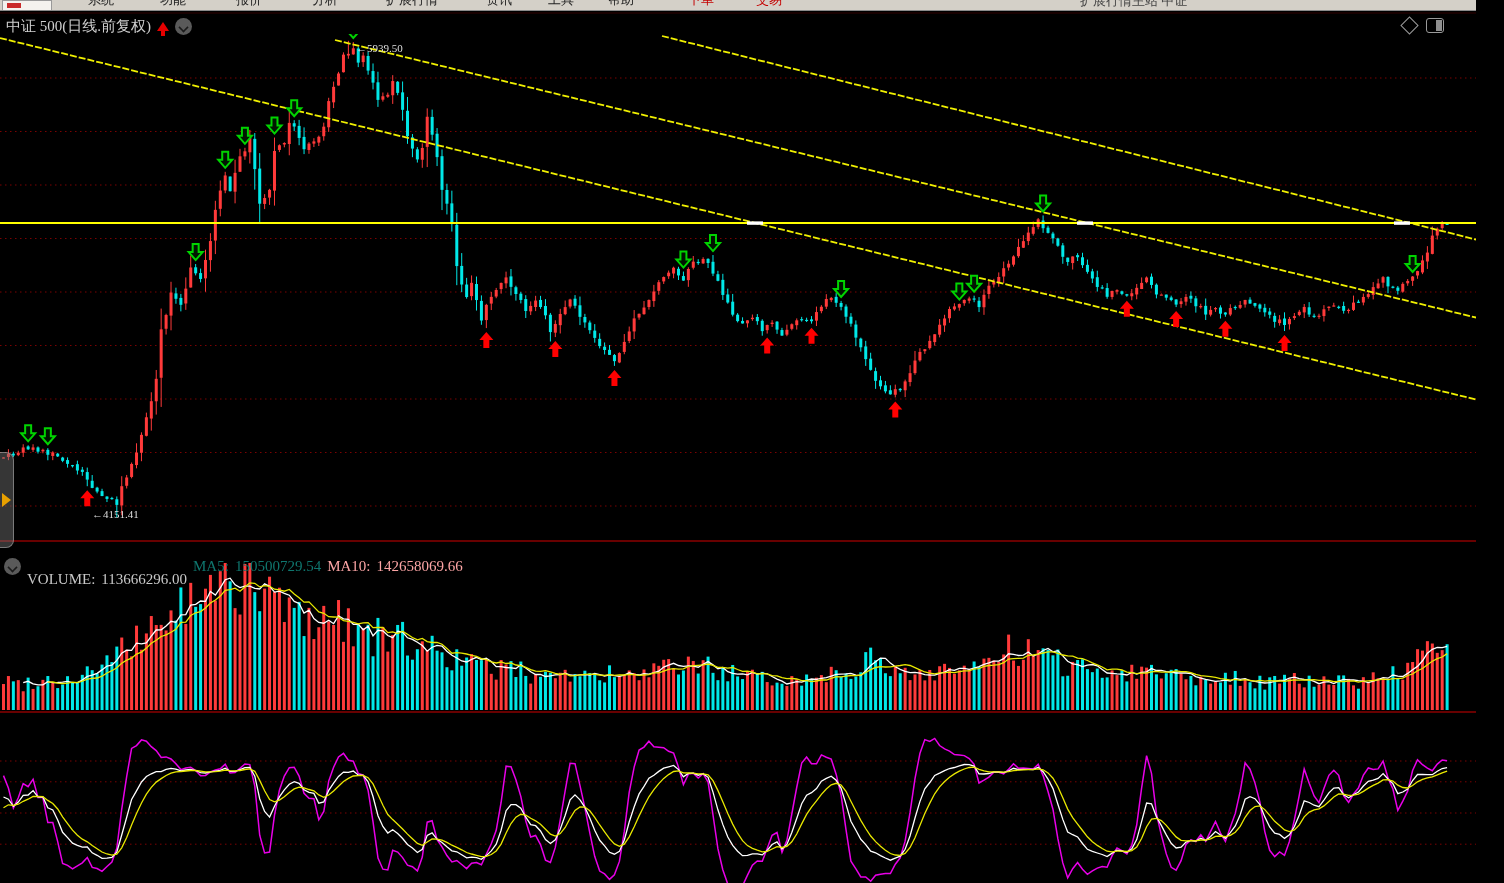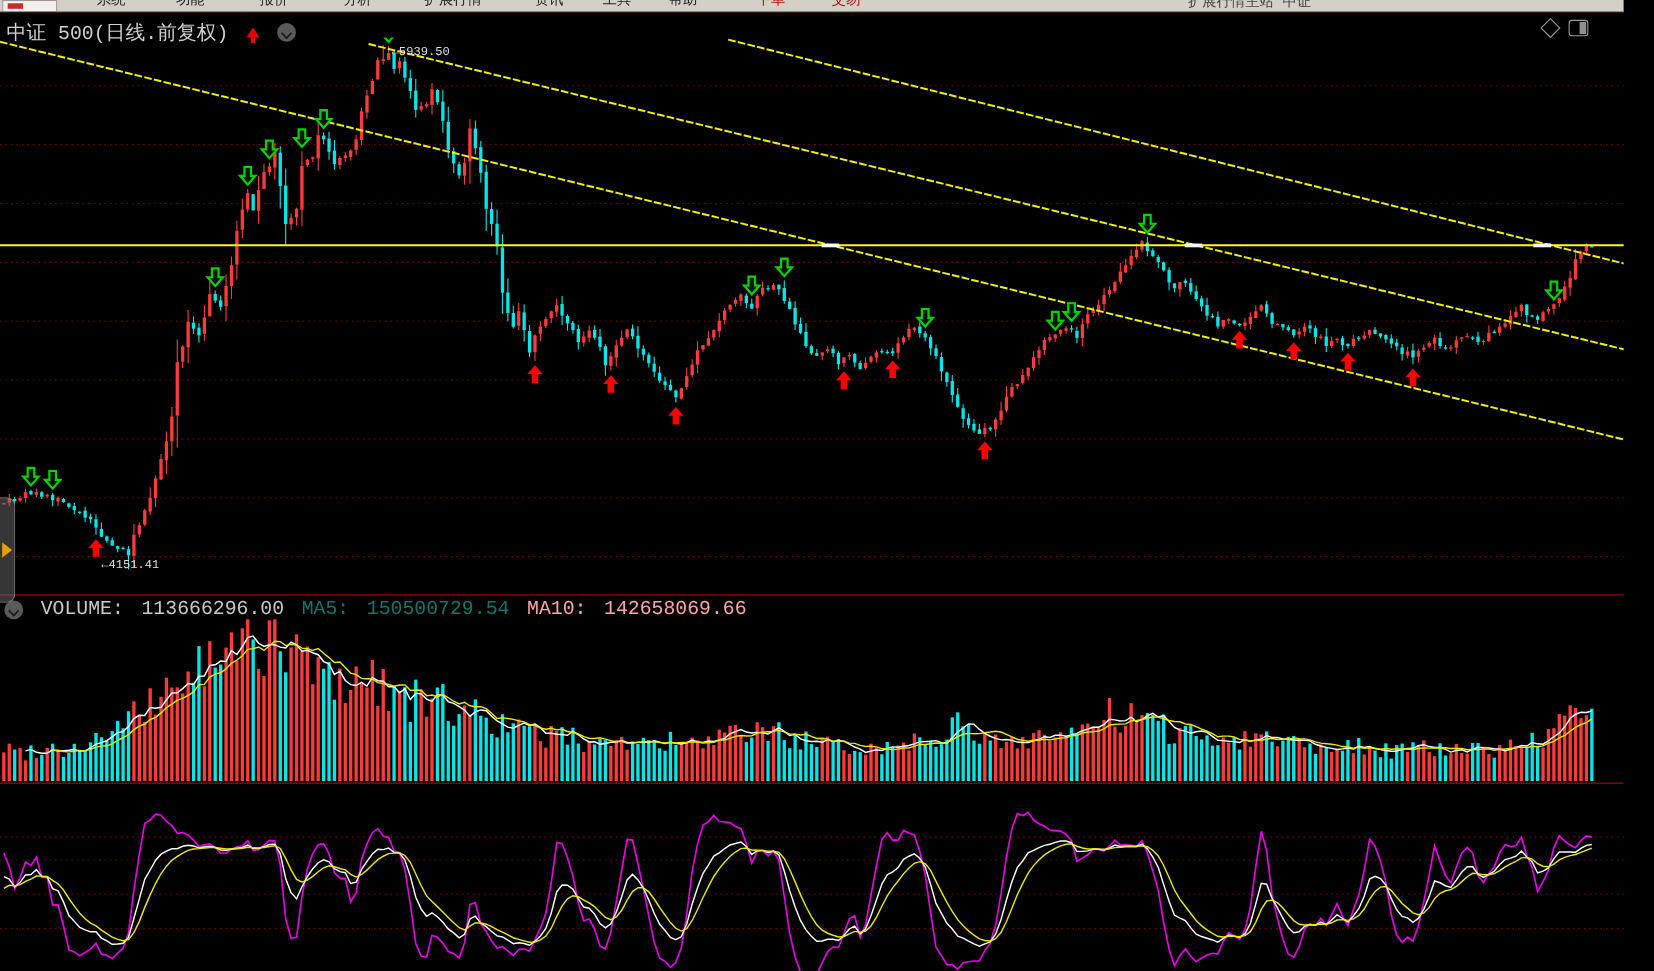--- a/index.html
+++ b/index.html
@@ -1,36 +1,36 @@
 <!DOCTYPE html>
 <html><head>
 <meta charset="utf-8">
 <style>
   html,body{margin:0;padding:0;background:#000;}
   #app{position:relative;width:1476px;height:883px;background:#000;overflow:hidden;
-       font-family:Liberation Mono, monospace;text-align:center;}
+       font-family:Liberation Serif, serif;text-align:center;}
   
   #menubar{position:absolute;left:0;top:0;width:1504px;height:10px;background:#d4d0c8;
            border-bottom:1px solid #8a8a8a;overflow:hidden;}
   .menu-item{position:absolute;top:-9px;font-size:13px;color:#222;white-space:nowrap;}
   .menu-item.red{color:#c40000;}
   #menu-right{position:absolute;top:-8px;left:1080px;font-size:13px;color:#444;}
   #app-logo{position:absolute;left:2px;top:0;width:48px;height:9px;background:#f4f2ee;border:1px solid #999;}
   #app-logo:before{content:"";position:absolute;left:4px;top:2px;width:14px;height:5px;background:#c92a2a;}
   #menu-corner{position:absolute;right:0;top:0;width:13px;height:10px;background:#c9c5bf;border-left:1px solid #908d88;}
   #topline{position:absolute;left:0;top:12px;width:1504px;height:2px;background:#180000;}
   
-  .hdr{position:absolute;display:flex;align-items:center;gap:16px;font-size:18px;color:#cfcfcf;z-index:5;}
+  .hdr{position:absolute;display:flex;align-items:center;gap:6px;font-size:15px;color:#cfcfcf;z-index:5;}
   #price-hdr{left:6px;top:17px;}
   #vol-hdr{left:4px;top:544px;}
   #kdj-hdr{left:4px;top:715px;}
   .chev{width:17px;height:17px;border-radius:50%;background:#5a5a5a;position:relative;flex:0 0 auto;}
   .chev:before{content:"";position:absolute;left:4px;top:5px;width:7px;height:7px;
      border-right:2px solid #1b1b1b;border-bottom:2px solid #1b1b1b;transform:rotate(45deg) scale(.8);}
-  .w{color:#0f766e;} .gy{color:#c8c8c8;} .yl{color:#fca5a5;} .mg{color:#e800e8;}
+  .w{color:#0f766e;} .gy{color:#c8c8c8;margin-top:27px;} .yl{color:#fca5a5;} .mg{color:#e800e8;}
   #corner-icons{position:absolute;right:32px;top:18px;display:flex;gap:10px;align-items:center;z-index:5;}
   .diamond{width:11px;height:11px;border:1px solid #9a9a9a;transform:rotate(45deg);}
   .panelbox{width:16px;height:13px;border:1px solid #9a9a9a;border-radius:3px;position:relative;}
   .panelbox:before{content:"";position:absolute;right:1px;top:1px;bottom:1px;width:6px;background:#8f8f8f;}
   .arrow-up-red{width:0;height:0;border-left:6px solid transparent;border-right:6px solid transparent;
      border-bottom:9px solid #e60000;position:relative;}
   .arrow-up-red:after{content:"";position:absolute;left:-2px;top:9px;width:4px;height:5px;background:#e60000;}
   
   .ann{position:absolute;font-size:11px;color:#dedede;z-index:4;white-space:nowrap;}
   

